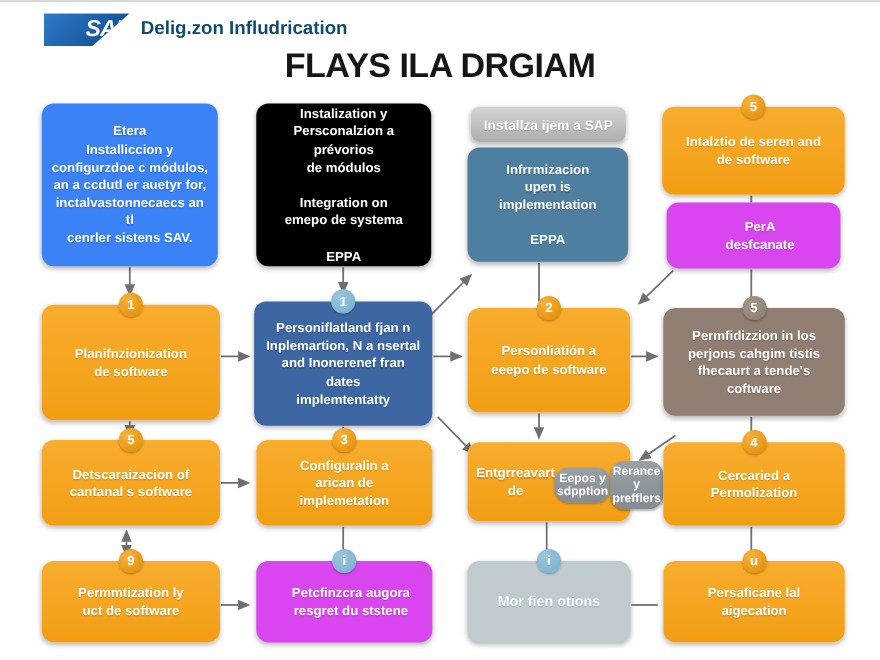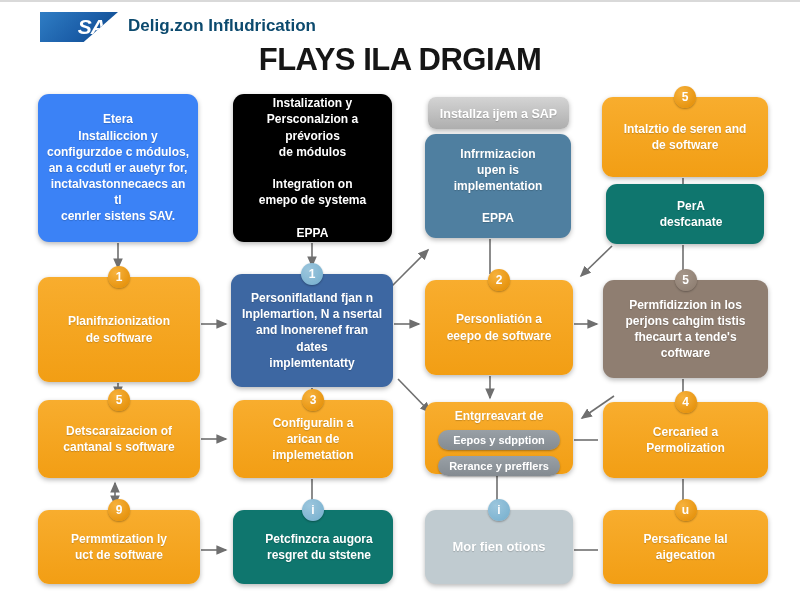--- a/index.html
+++ b/index.html
@@ -26,23 +26,23 @@
          box-shadow:0 1px 2px rgba(0,0,0,.3);}
   .badge-orange{background:radial-gradient(circle at 35% 30%,#f7b23d,#e18a00);}
   .badge-blue{background:radial-gradient(circle at 35% 30%,#9cc6dd,#74aecd);}
   .badge-taupe{background:radial-gradient(circle at 35% 30%,#a5968a,#8a7a6d);}
   .c-orange{background:linear-gradient(180deg,#f8ad2e,#f29e14);}
   .c-steel{background:#3b82f6;}
   .c-blue{background:#4f7fa0;}
   .c-darkblue{background:#3d67a2;}
   .c-lightblue{background:#000000;justify-content:center;}
   .c-lightgray{background:#c0cbd0;}
-  .c-gray{background:#0f766e;padding-left:20px;}
+  .c-gray{background:#d946ef;padding-left:20px;}
   .c-taupe{background:#8f7e71;}
-  .pillbox{flex-direction:column;justify-content:flex-start;padding-top:6px;}
+  .pillbox{flex-direction:row;justify-content:flex-start;padding-top:6px;}
   .pill{width:118px;margin-top:6px;background:linear-gradient(180deg,#99a0a6,#848b91);
         border-radius:13px;color:#fff;font-size:11px;font-weight:bold;
         text-align:center;padding:4px 2px;box-shadow:0 1px 2px rgba(0,0,0,.3);}
   
   .n-r1c1{left:38px;top:92px;width:160px;height:148px;}
   .n-r1c2{left:233px;top:92px;width:159px;height:148px;}
   .n-r1c3p{left:428px;top:95px;width:141px;height:32px;border-radius:8px;
            background:linear-gradient(180deg,#d4d4d4,#aeaeae);align-items:flex-end;}
   .n-r1c3{left:425px;top:132px;width:146px;height:104px;}
   .n-r1c4{left:602px;top:95px;width:166px;height:80px;}

